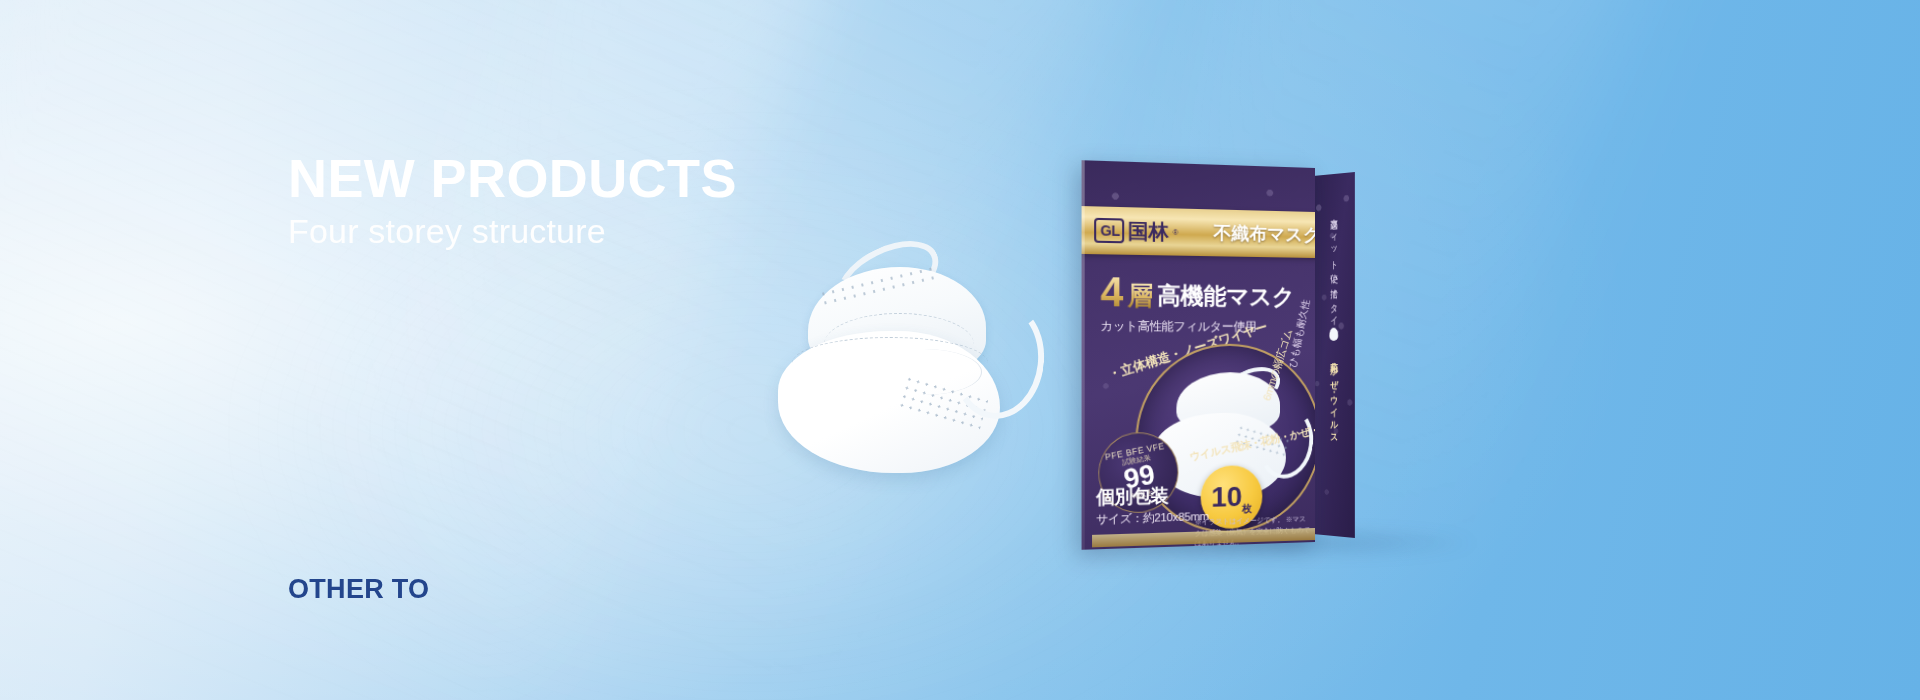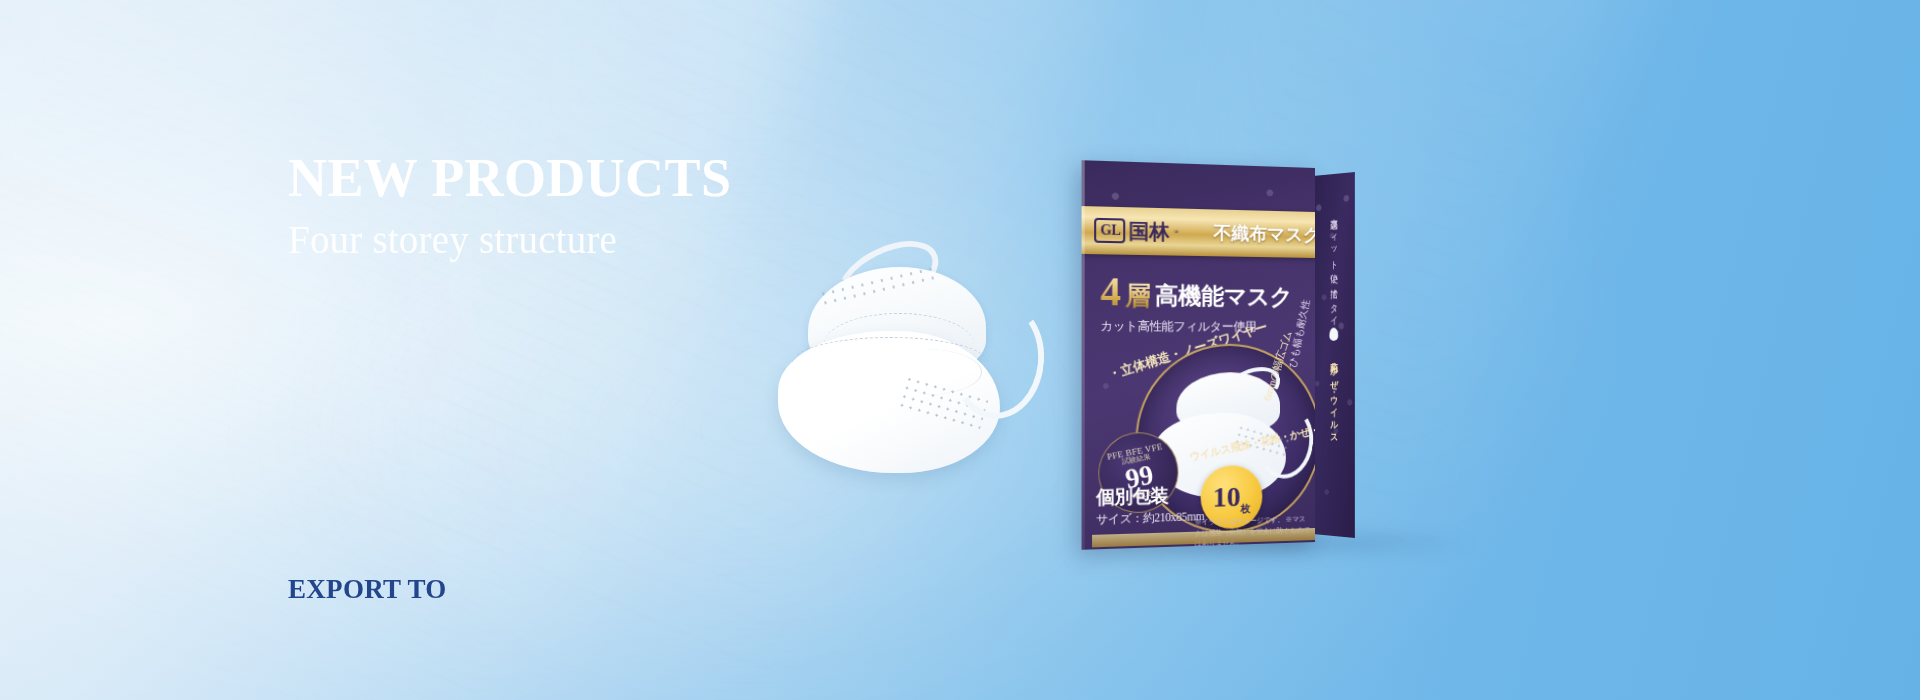--- a/index.html
+++ b/index.html
@@ -10,21 +10,20 @@
   }
 
   
   #banner {
     position:relative;
     width:1920px; height:700px;
     overflow:hidden;
     background:
       radial-gradient(120% 140% at 6% 46%, rgba(255,255,255,.72) 0%, rgba(255,255,255,.38) 22%, rgba(255,255,255,.10) 46%, rgba(255,255,255,0) 66%),
       linear-gradient(104deg, #d9eaf7 0%, #cfe5f6 12%, #a9d3f1 33%, #86c3ec 56%, #6fb7e9 78%, #66b2e7 100%);
-    font-family: Liberation Serif, serif;
   }
   
   .streak { position:absolute; pointer-events:none; }
   .streak.a {
     left:-120px; top:-260px; width:760px; height:1250px;
     background:linear-gradient(180deg, rgba(255,255,255,.30), rgba(255,255,255,0) 72%);
     transform:rotate(22deg); filter:blur(38px);
   }
   .streak.b {
     left:420px; top:-420px; width:520px; height:1450px;
@@ -46,22 +45,22 @@
   #copy { position:absolute; left:288px; top:150px; width:760px; }
   #headline {
     font-size:54px; font-weight:bold; color:#ffffff;
     letter-spacing:.4px; line-height:1.06; white-space:nowrap;
   }
   #model {
     font-size:44px; font-weight:bold; color:#ffffff;
     letter-spacing:.3px; line-height:1.12; margin-top:10px; white-space:nowrap;
   }
   #tagline {
-    font-size:39px; font-weight:300; color:#ffffff;
-    letter-spacing:.2px; line-height:1.2; margin-top:10px; white-space:nowrap;
+    font-size:34px; font-weight:300; color:#ffffff;
+    letter-spacing:.2px; line-height:1.2; margin-top:4px; white-space:nowrap;
     opacity:.98;
   }
 
   #export { position:absolute; left:288px; top:570px; width:900px; }
   #export div {
     font-size:27px; font-weight:bold; color:#23458c;
     letter-spacing:.3px; line-height:1.42; white-space:nowrap;
   }
 
   
@@ -339,21 +338,21 @@
   <div class="streak b"></div>
   <div class="streak c"></div>
   <div class="streak d"></div>
 
   <div id="copy">
     <div id="headline">NEW PRODUCTS</div>
     <div id="tagline">Four storey structure</div>
   </div>
 
   <div id="export">
-    <div>EXPORT TO</div>
+    <div>OTHER TO</div>
   </div>
 
   <div id="mask-shot">
     <div class="shadow"></div>
     <div class="loop back"></div>
     <div class="panel-top">
       <div class="seamdots"></div>
       <div class="foldline"></div>
       <div class="foldline two"></div>
     </div>

